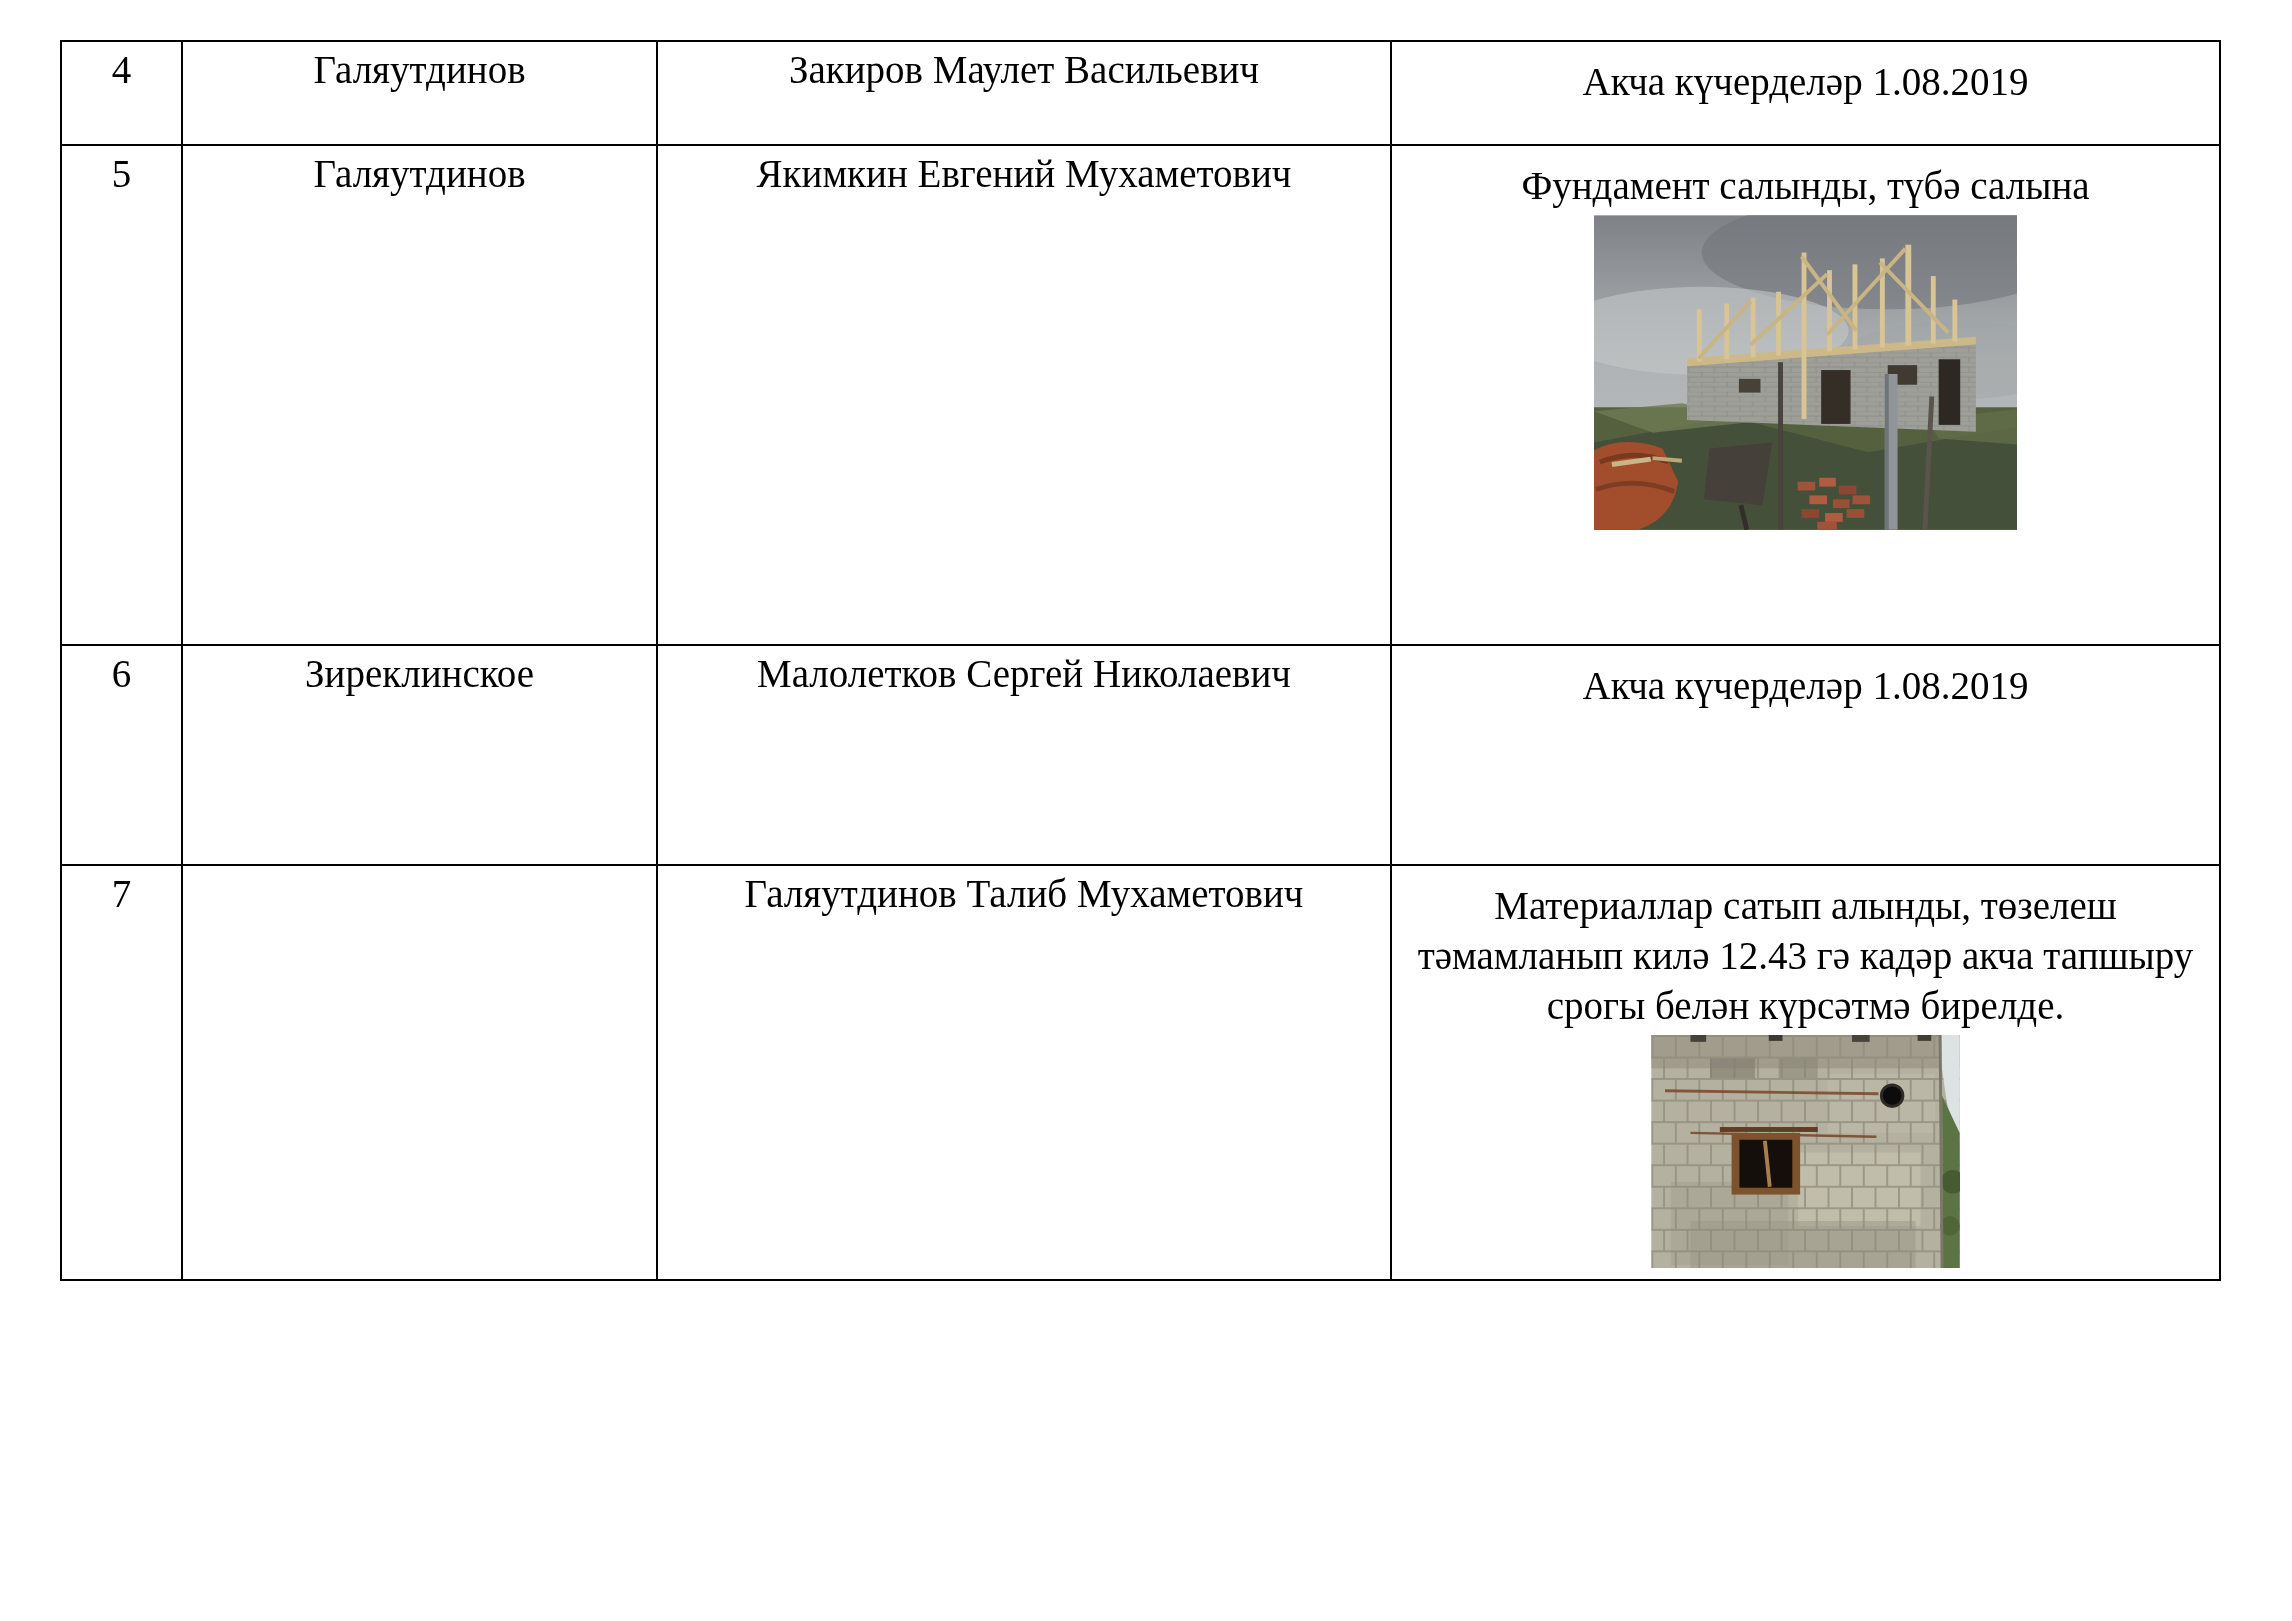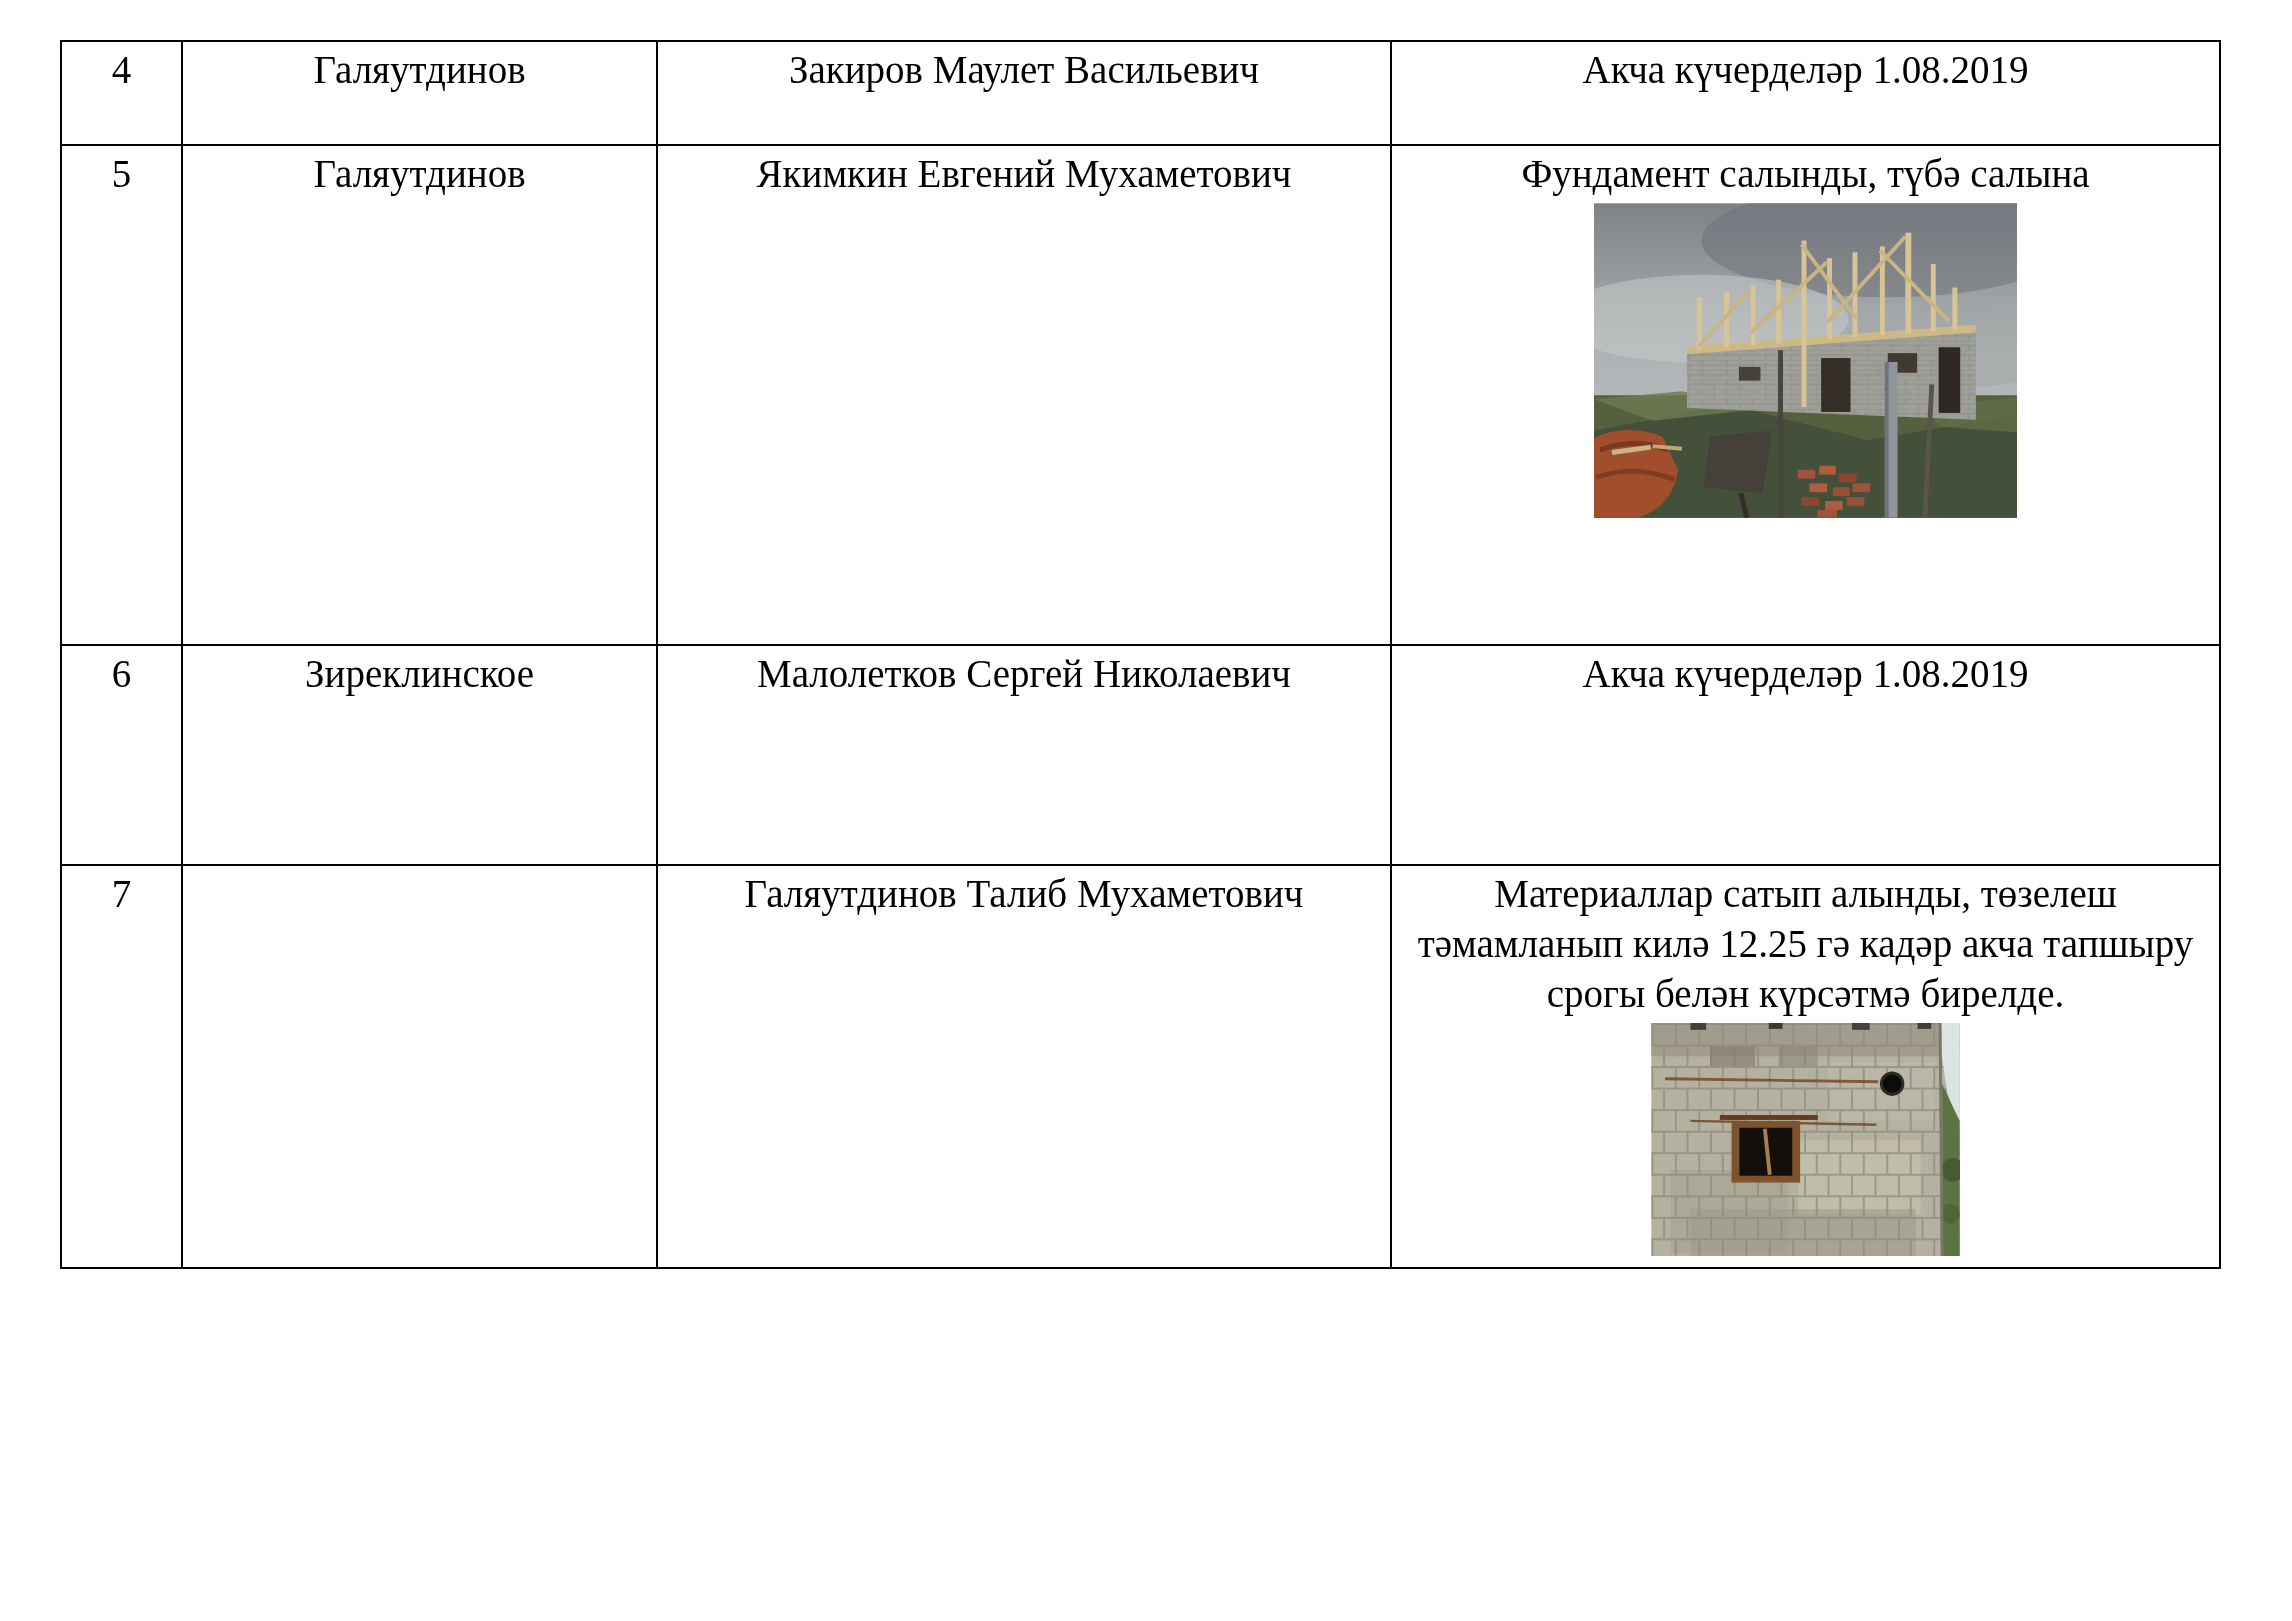--- a/index.html
+++ b/index.html
@@ -36,21 +36,21 @@
     overflow: hidden;
   }
   col.c-num { width: 121px; }
   col.c-set { width: 475px; }
   col.c-per { width: 734px; }
   col.c-sta { width: 829px; }
   tr.r4 { height: 104px; }
   tr.r5 { height: 500px; }
   tr.r6 { height: 220px; }
   tr.r7 { height: 394px; }
-  .status-text { white-space: pre-line; }
+  .status-text { white-space: pre-line; margin-top: 12px; }
   .photo {
     display: inline-block;
     margin-top: 3.9px;
   }
 </style>
 </head>
 <body>
 
 <div class="page">
   <table class="status-table">
@@ -168,21 +168,21 @@
           <div class="status-text">Акча күчерделәр 1.08.2019</div>
         </td>
       </tr>
 
       <tr class="r7">
         <td>7</td>
         <td></td>
         <td>Галяутдинов Талиб Мухаметович</td>
         <td>
           <div class="status-text">Материаллар сатып алынды, төзелеш
-тәмамланып килә 12.25 гә кадәр акча тапшыру
+тәмамланып килә 12.43 гә кадәр акча тапшыру
 срогы белән күрсәтмә бирелде.</div>
           <svg class="photo" width="309" height="233" viewBox="0 0 315 238" xmlns="http://www.w3.org/2000/svg">
             <defs>
               <pattern id="bw2" width="24" height="44" patternUnits="userSpaceOnUse">
                 <path d="M0 1h24M0 23h24" stroke="#8f8b7a" stroke-width="2" fill="none"></path>
                 <path d="M1 0v22M13 22v22" stroke="#8f8b7a" stroke-width="2" fill="none"></path>
               </pattern>
             </defs>
             <rect width="315" height="238" fill="#b5b1a0"></rect>
             <rect x="0" y="0" width="315" height="34" fill="#8f8b7b" opacity="0.55"></rect>

